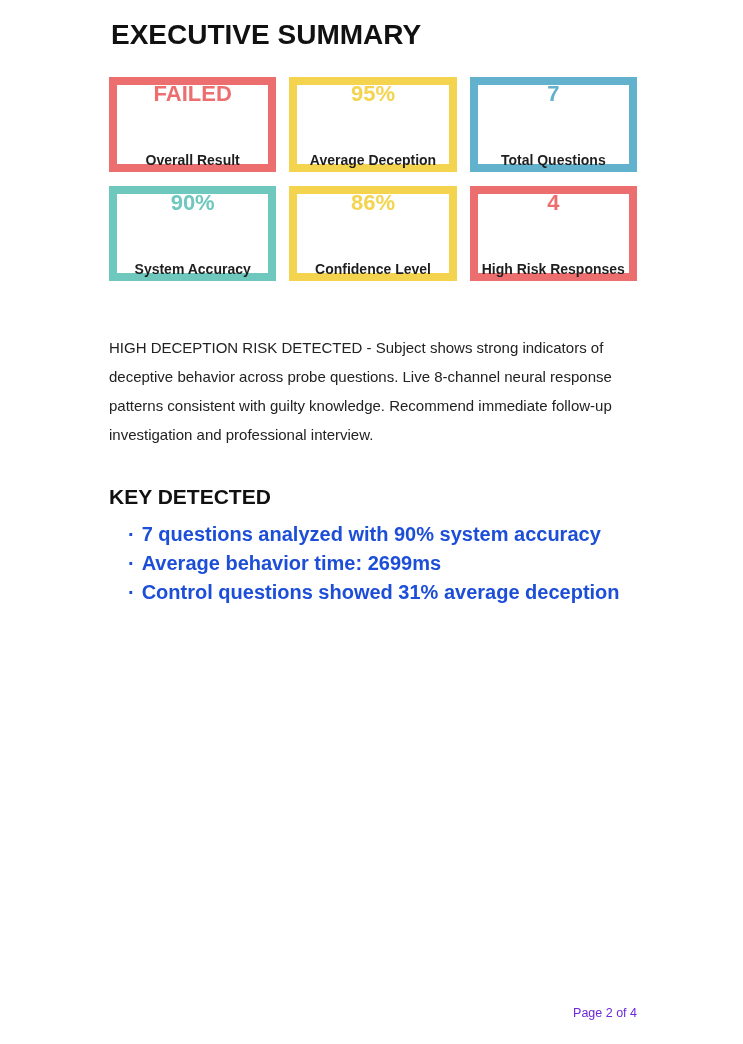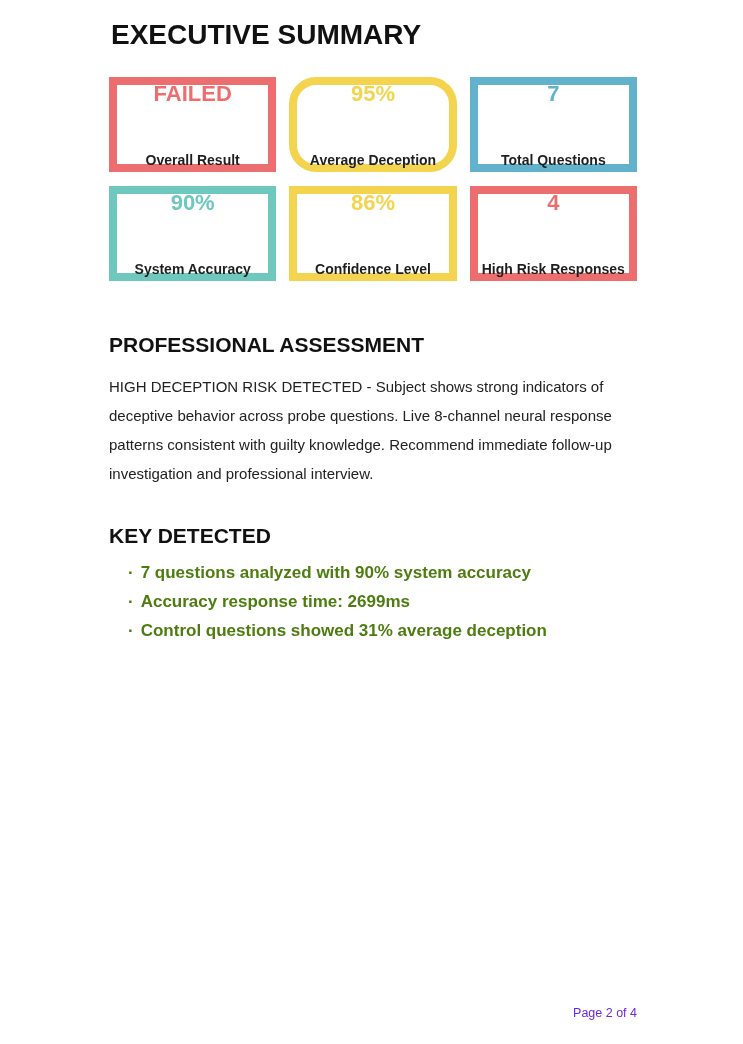--- a/index.html
+++ b/index.html
@@ -70,23 +70,23 @@
     line-height: 29px;
     color: #222;
   }
 
   .findings-list {
     list-style: none;
     margin: 17px 0 0 0;
     padding: 0 0 0 19px;
   }
   .findings-list li {
-    font-size: 17px;
+    font-size: 20px;
     font-weight: bold;
-    color: #4d7c0f;
+    color: #1d4ed8;
     margin-bottom: 13px;
     line-height: 16px;
   }
   .findings-list li::before {
     content: "\00B7";
     margin-right: 7px;
     font-weight: bold;
   }
 
   .page-footer {
@@ -103,21 +103,21 @@
 <div class="page">
   <div class="content">
 
     <h1 class="doc-title">EXECUTIVE SUMMARY</h1>
 
     <div class="cards">
       <div class="metric-card" style="border-color: rgb(237, 110, 110);">
         <div class="card-value" style="color: rgb(237, 110, 110);">FAILED</div>
         <div class="card-label">Overall Result</div>
       </div>
-      <div class="metric-card" style="border-color: rgb(244, 212, 78); border-radius: 27px;">
+      <div class="metric-card" style="border-color: rgb(244, 212, 78);">
         <div class="card-value" style="color: rgb(244, 212, 78);">95%</div>
         <div class="card-label">Average Deception</div>
       </div>
       <div class="metric-card" style="border-color: rgb(99, 178, 205);">
         <div class="card-value" style="color: rgb(99, 178, 205);">7</div>
         <div class="card-label">Total Questions</div>
       </div>
       <div class="metric-card" style="border-color: rgb(110, 200, 189);">
         <div class="card-value" style="color: rgb(110, 200, 189);">90%</div>
         <div class="card-label">System Accuracy</div>
@@ -126,29 +126,28 @@
         <div class="card-value" style="color: rgb(244, 212, 78);">86%</div>
         <div class="card-label">Confidence Level</div>
       </div>
       <div class="metric-card" style="border-color: rgb(237, 110, 110);">
         <div class="card-value" style="color: rgb(237, 110, 110);">4</div>
         <div class="card-label">High Risk Responses</div>
       </div>
     </div>
 
     <div class="section">
-      <h2 class="section-heading">PROFESSIONAL ASSESSMENT</h2>
       <p class="assessment-body">HIGH DECEPTION RISK DETECTED - Subject shows strong indicators of deceptive behavior across probe questions. Live 8-channel neural response patterns consistent with guilty knowledge. Recommend immediate follow-up investigation and professional interview.</p>
     </div>
 
     <div class="section findings">
       <h2 class="section-heading">KEY DETECTED</h2>
       <ul class="findings-list">
         <li>7 questions analyzed with 90% system accuracy</li>
-        <li>Accuracy response time: 2699ms</li>
+        <li>Average behavior time: 2699ms</li>
         <li>Control questions showed 31% average deception</li>
       </ul>
     </div>
 
   </div>
 
   <div class="page-footer">Page 2 of 4</div>
 </div>
 
 </body></html>

